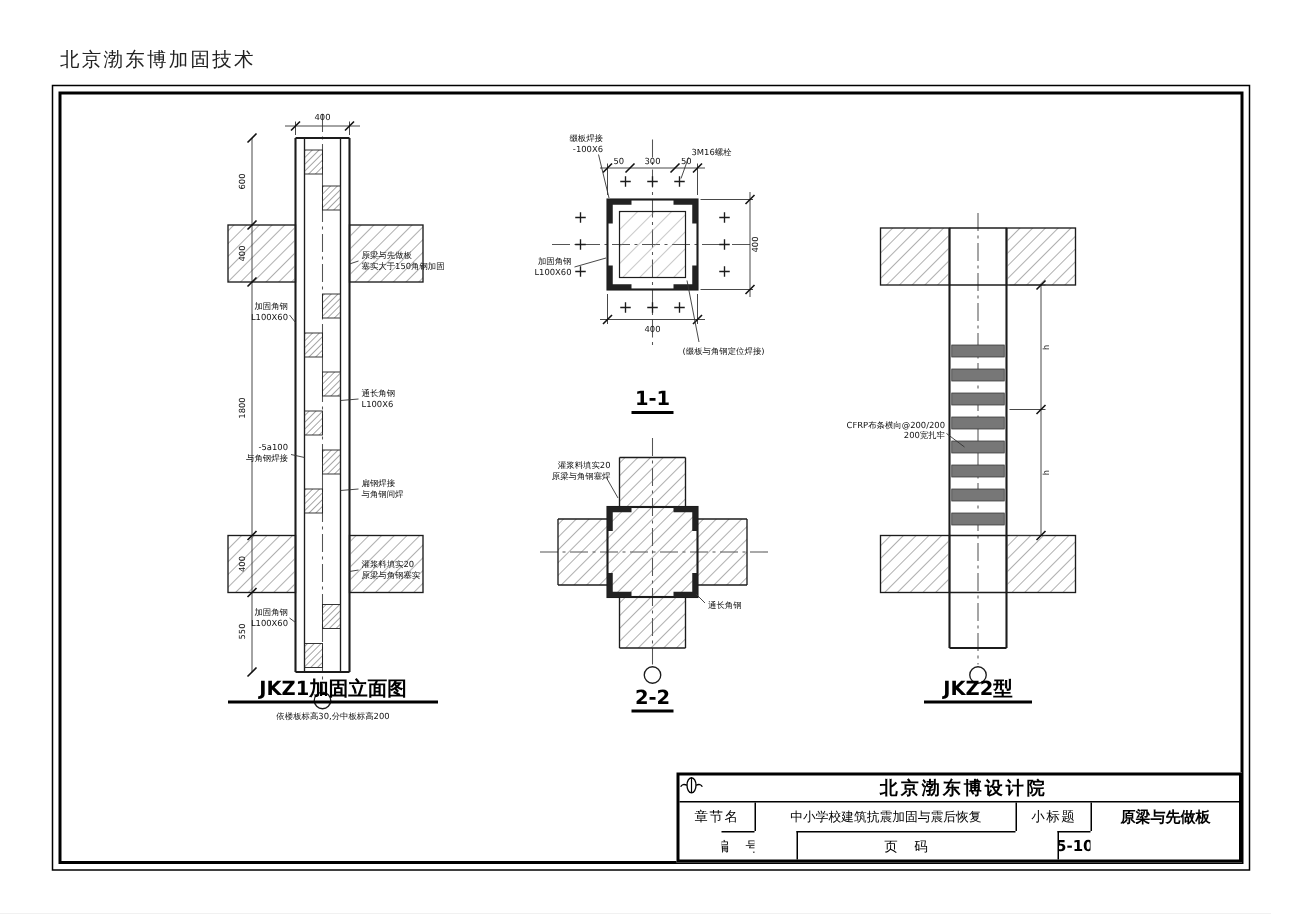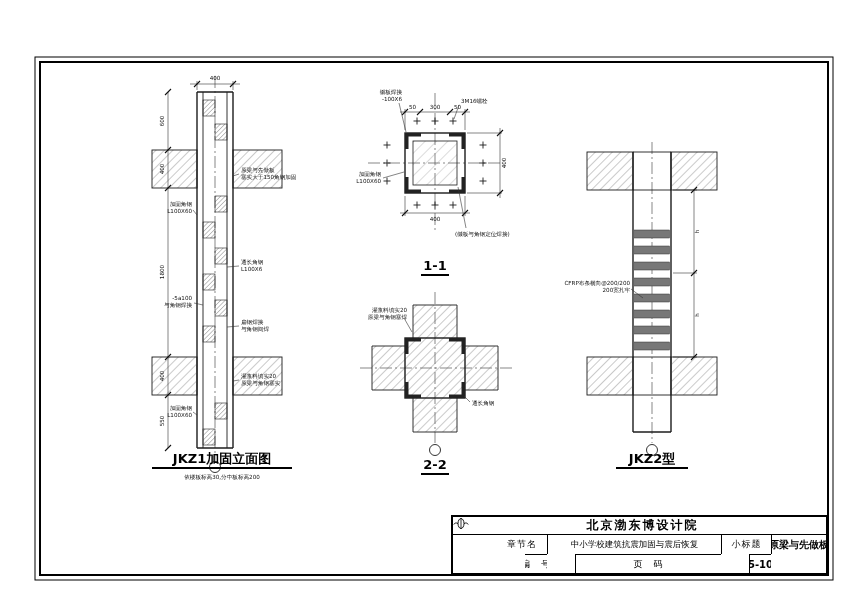--- a/index.html
+++ b/index.html
@@ -20,33 +20,34 @@
   .ldr{stroke:#333;stroke-width:0.6;fill:none;}
   .ang{fill:#222;stroke:none;}
   text.ann{font-size:5.6px;fill:#111;}
   text.dimt{font-size:5.6px;fill:#111;}
   text.ft{font-size:13px;font-weight:bold;fill:#000;}
   .ul{stroke:#000;stroke-width:2;}
   
   .tb{position:absolute;left:451px;top:515px;width:377px;height:60px;border:2px solid #000;box-sizing:border-box;background:#fff;}
   .tb-r1{height:17px;border-bottom:1px solid #000;display:flex;align-items:center;justify-content:center;gap:6px;text-align:right;}
   .tb-inst{font-family:"DejaVu Serif",serif;font-weight:bold;font-size:12px;letter-spacing:2px;color:#000;}
-  .tb-grid{display:grid;grid-template-columns:50px 174px 50px 1fr;grid-auto-rows:19px;padding-left:44px;}
+  .tb-grid{display:grid;grid-template-columns:50px 174px 50px 1fr;grid-auto-rows:19px;}
   .cell{display:flex;align-items:center;justify-content:center;font-size:9px;color:#000;overflow:hidden;white-space:nowrap;}
   .cell.lab{letter-spacing:1px;}
   .cell.strong{font-weight:bold;font-size:10px;}
   .tb-grid .cell:nth-child(n+5){border-top:1px solid #000;margin-left:28px;}
   .tb-grid .cell:not(:nth-child(4n+1)){border-left:1px solid #000;text-align:center;}
   .cell.small{font-size:8.5px;}
 </style>
 </head>
 <body>
 
 <div class="page">
 
+  <div class="page-header">北京渤东博加固技术</div>
 
   <svg width="863" height="609" viewBox="0 0 863 609">
     <defs>
       <pattern id="hatch" patternUnits="userSpaceOnUse" width="6" height="6" patternTransform="rotate(45)">
         <line x1="0" y1="0" x2="0" y2="6" stroke="#666" stroke-width="0.7"></line>
       </pattern>
       <pattern id="hatch2" patternUnits="userSpaceOnUse" width="3.2" height="3.2" patternTransform="rotate(45)">
         <line x1="0" y1="0" x2="0" y2="3.2" stroke="#555" stroke-width="0.7"></line>
       </pattern>
       <pattern id="hatch3" patternUnits="userSpaceOnUse" width="8" height="8" patternTransform="rotate(45)">

